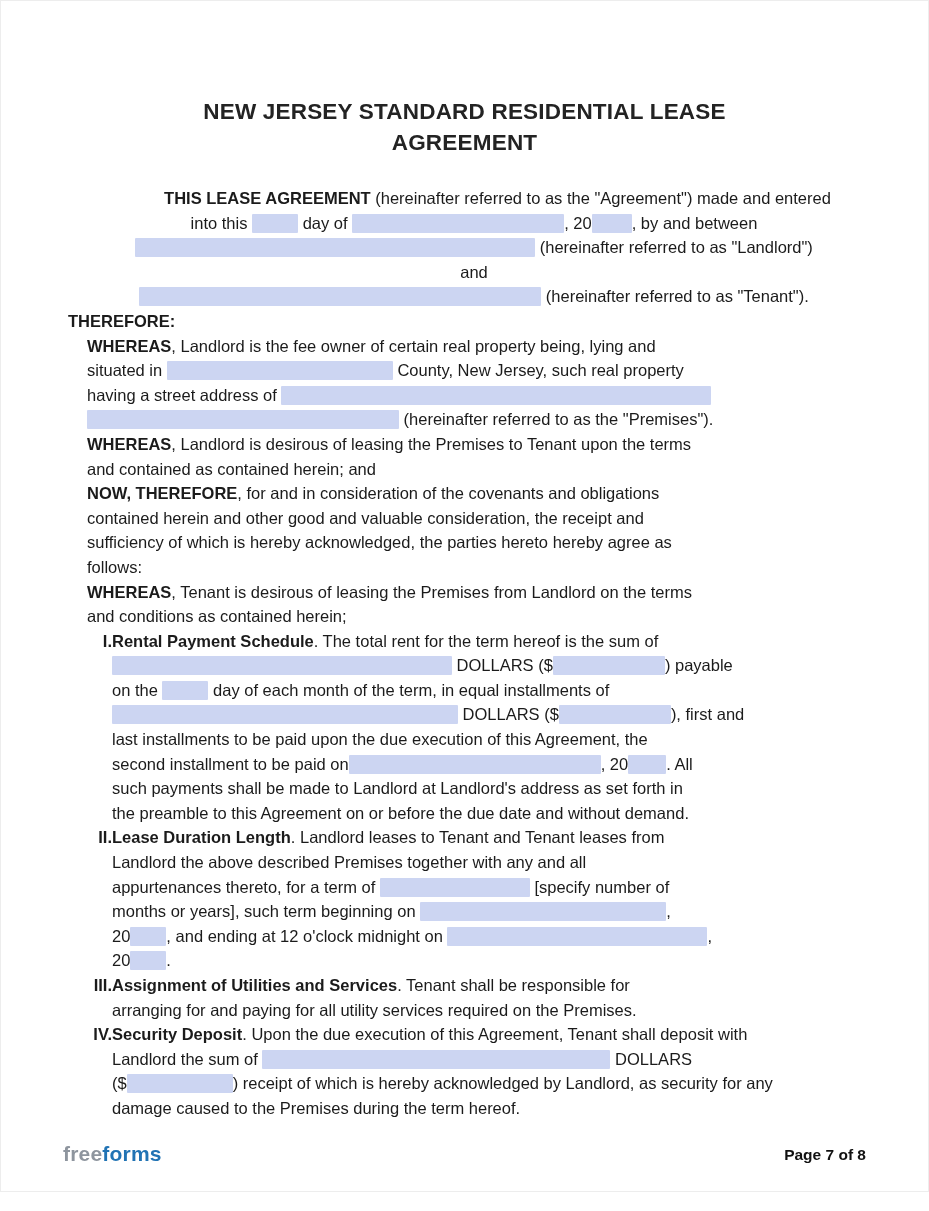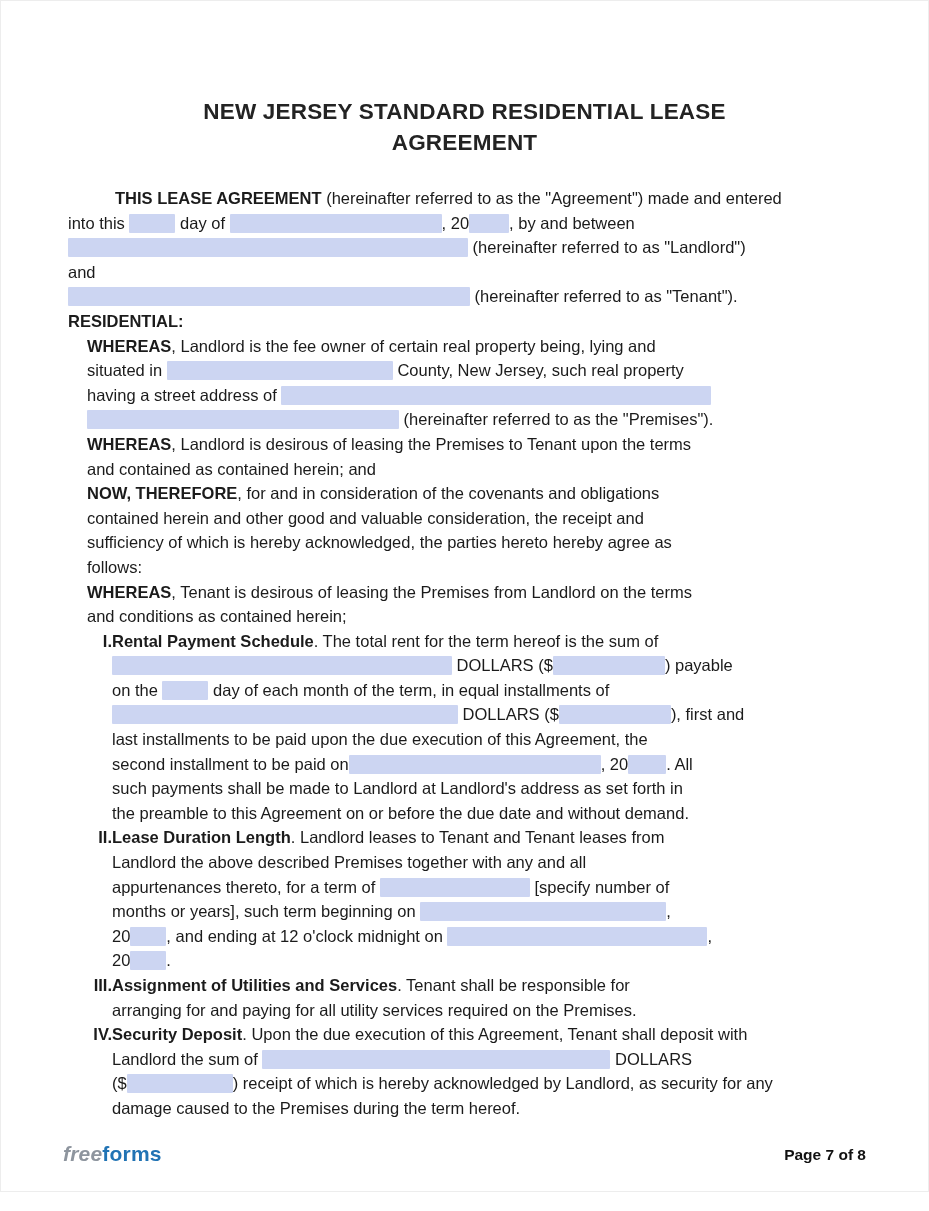--- a/index.html
+++ b/index.html
@@ -28,57 +28,57 @@
   }
   .body {
     position: absolute;
     left: 68px;
     top: 186px;
     width: 812px;
     font-size: 16.5px;
     line-height: 24.6px;
   }
   .para { margin: 0; }
-  .indent-first { text-indent: 47px; }
+  .indent-first { text-indent: 47px; text-align: center; }
   .block { margin-left: 19px; }
   .b { font-weight: 700; }
   .section { display: flex; }
   .numeral { flex: none; width: 44px; text-align: right; font-weight: 700; }
   .section-body { flex: 1; margin-left: 0; }
   .blank {
     display: inline-block;
     height: 19px;
     background: var(--blank-fill, #ccd5f2);
     vertical-align: -4px;
     border-radius: 1px;
   }
   .footer {
     position: absolute;
     left: 63px; right: 63px; top: 1142px;
     display: flex;
     justify-content: space-between;
     align-items: flex-end;
   }
   .brand { font-size: 21px; font-weight: 700; letter-spacing: 0.2px; }
-  .brand-free { color: var(--brand-free, #8e959e); font-style: italic; }
+  .brand-free { color: var(--brand-free, #8e959e); }
   .brand-forms { color: var(--brand-forms, #2173b4); }
   .page-indicator { font-size: 15.5px; font-weight: 700; color: #111111; padding-bottom: 2px; }
 </style>
 </head>
 <body>
 
 <div class="page">
 
   <h1 class="title">NEW JERSEY STANDARD RESIDENTIAL LEASE AGREEMENT</h1>
 
   <div class="body">
 
     <p class="para indent-first"><span class="b">THIS LEASE AGREEMENT</span><span> (hereinafter referred to as the "Agreement") made and entered</span><br><span>into this </span><span class="blank" style="width: 46px;"></span><span> day of </span><span class="blank" style="width: 212px;"></span><span>, 20</span><span class="blank" style="width: 40px;"></span><span>, by and between</span><br><span class="blank" style="width: 400px;"></span><span> (hereinafter referred to as "Landlord")</span><br><span>and</span><br><span class="blank" style="width: 402px;"></span><span> (hereinafter referred to as "Tenant").</span></p>
 
-    <p class="para"><span class="b">RESIDENTIAL:</span></p>
+    <p class="para"><span class="b">THEREFORE:</span></p>
 
     <p class="para block"><span class="b">WHEREAS</span><span>, Landlord is the fee owner of certain real property being, lying and</span><br><span>situated in </span><span class="blank" style="width: 226px;"></span><span> County, New Jersey, such real property</span><br><span>having a street address of </span><span class="blank" style="width: 430px;"></span><br><span class="blank" style="width: 312px;"></span><span> (hereinafter referred to as the "Premises").</span></p>
 
     <p class="para block"><span class="b">WHEREAS</span><span>, Landlord is desirous of leasing the Premises to Tenant upon the terms</span><br><span>and contained as contained herein; and</span></p>
 
     <p class="para block"><span class="b">NOW, THEREFORE</span><span>, for and in consideration of the covenants and obligations</span><br><span>contained herein and other good and valuable consideration, the receipt and</span><br><span>sufficiency of which is hereby acknowledged, the parties hereto hereby agree as</span><br><span>follows:</span></p>
 
     <p class="para block"><span class="b">WHEREAS</span><span>, Tenant is desirous of leasing the Premises from Landlord on the terms</span><br><span>and conditions as contained herein;</span></p>
 
     <div class="section">

